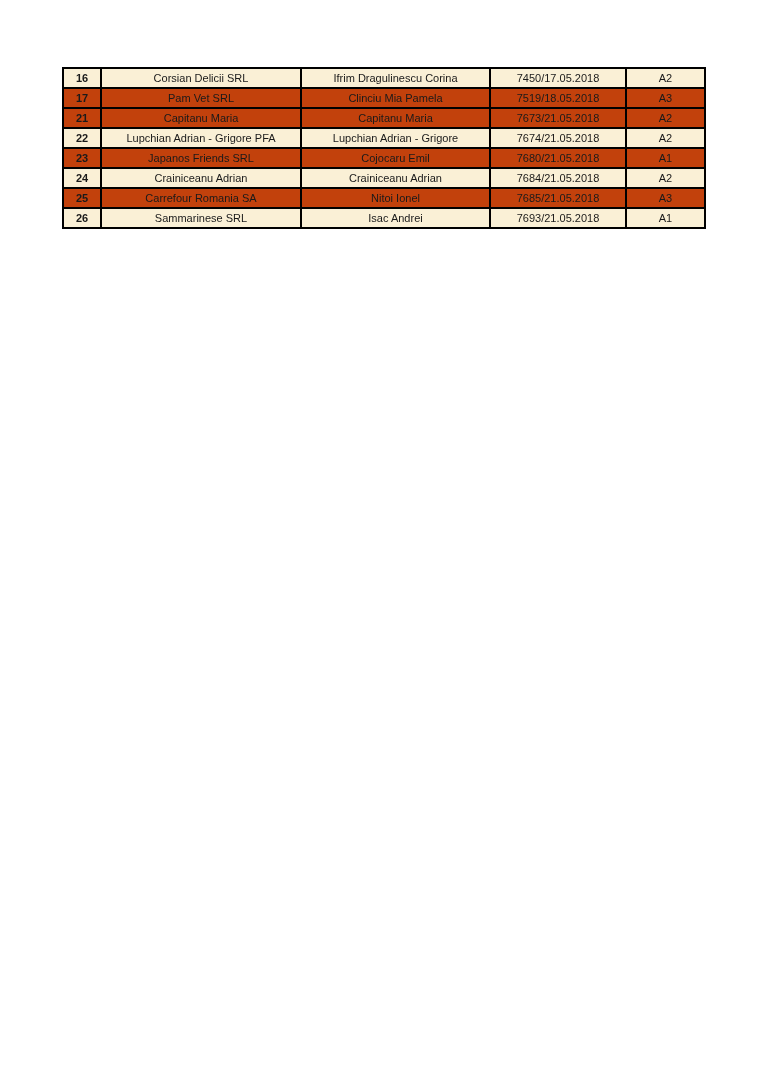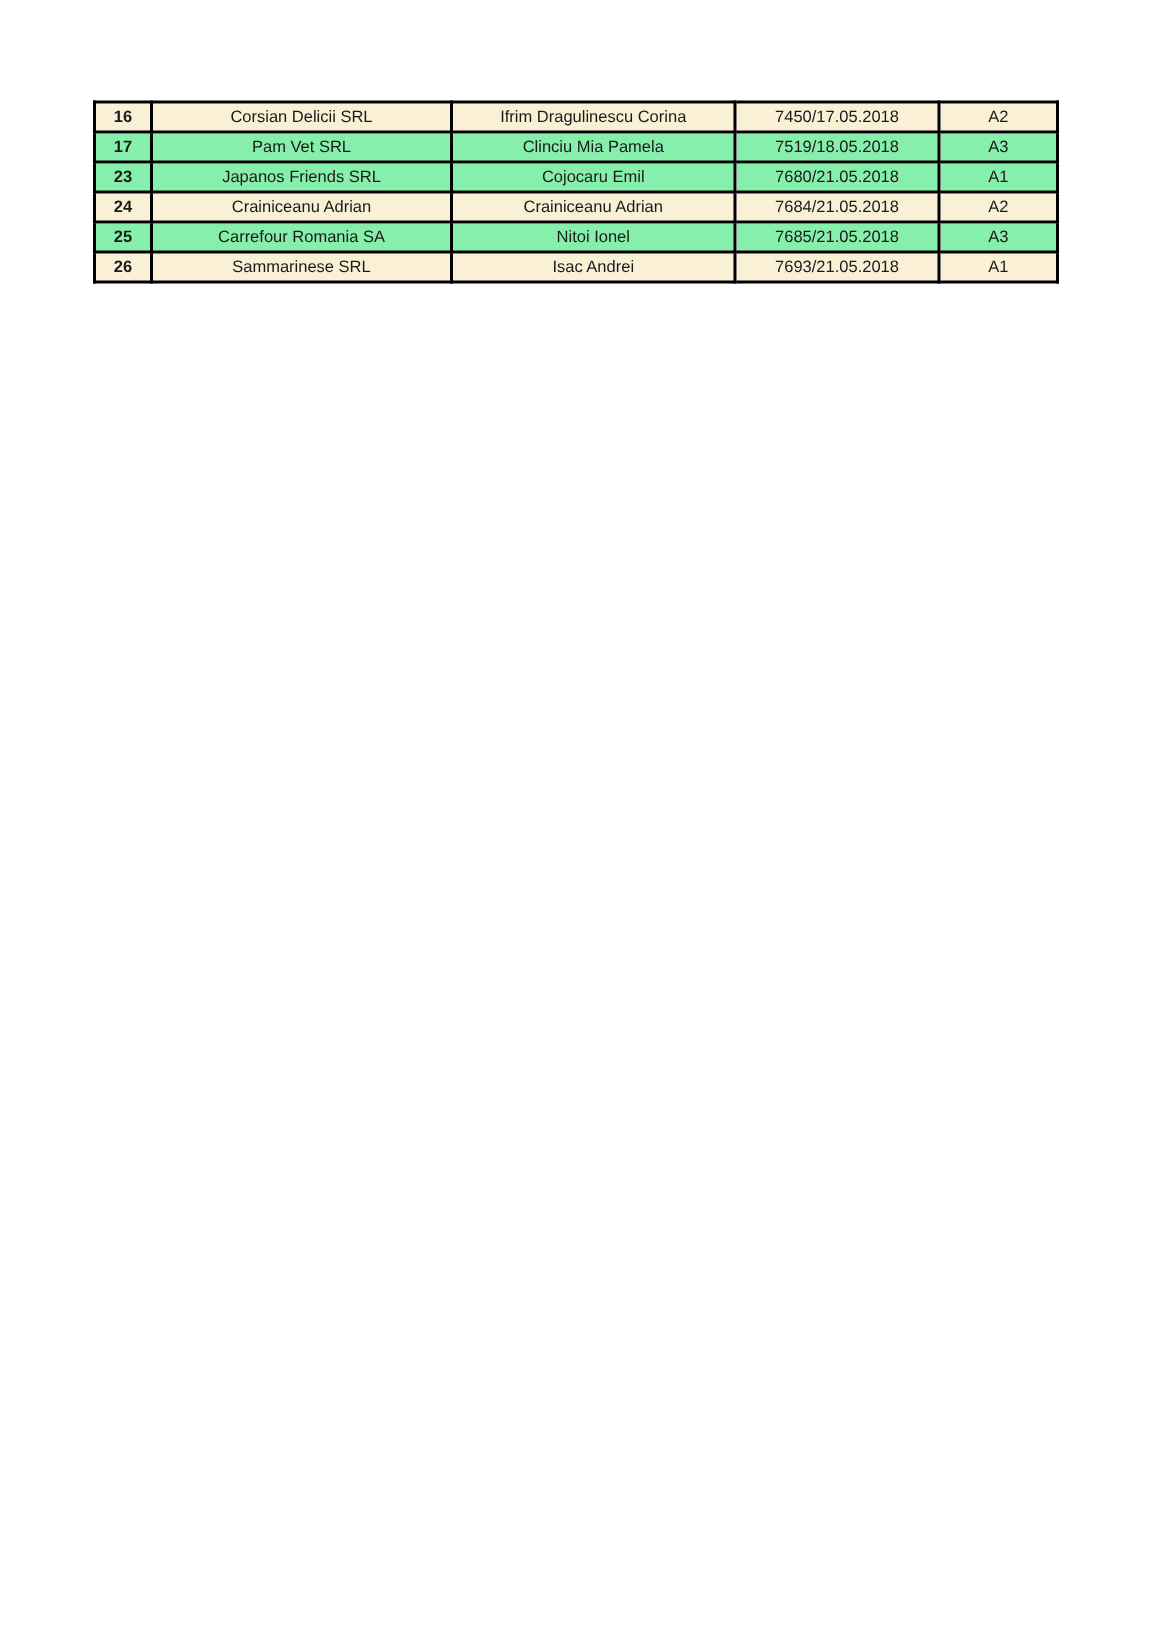--- a/index.html
+++ b/index.html
@@ -33,21 +33,21 @@
     font-size: 11px;
     line-height: 1.15;
     color: #1a1a1a;
     white-space: nowrap;
     overflow: hidden;
   }
   table.reg-table tr.shaded td {
     background: #faf0d6;
   }
   table.reg-table tr.plain td {
-    background: #86efac;
+    background: #c2410c;
   }
   table.reg-table td.row-num {
     font-weight: bold;
   }
   col.c-num  { width: 38px; }
   col.c-company { width: 200px; }
   col.c-person  { width: 189px; }
   col.c-reg  { width: 136px; }
   col.c-code { width: 79px; }
 </style>
@@ -72,20 +72,34 @@
           <td class="code-cell">A2</td>
         </tr>
         <tr class="plain">
           <td class="row-num">17</td>
           <td class="company-cell">Pam Vet SRL</td>
           <td class="person-cell">Clinciu Mia Pamela</td>
           <td class="reg-cell">7519/18.05.2018</td>
           <td class="code-cell">A3</td>
         </tr>
         <tr class="plain">
+          <td class="row-num">21</td>
+          <td class="company-cell">Capitanu Maria</td>
+          <td class="person-cell">Capitanu Maria</td>
+          <td class="reg-cell">7673/21.05.2018</td>
+          <td class="code-cell">A2</td>
+        </tr>
+        <tr class="shaded">
+          <td class="row-num">22</td>
+          <td class="company-cell">Lupchian Adrian - Grigore PFA</td>
+          <td class="person-cell">Lupchian Adrian - Grigore</td>
+          <td class="reg-cell">7674/21.05.2018</td>
+          <td class="code-cell">A2</td>
+        </tr>
+        <tr class="plain">
           <td class="row-num">23</td>
           <td class="company-cell">Japanos Friends SRL</td>
           <td class="person-cell">Cojocaru Emil</td>
           <td class="reg-cell">7680/21.05.2018</td>
           <td class="code-cell">A1</td>
         </tr>
         <tr class="shaded">
           <td class="row-num">24</td>
           <td class="company-cell">Crainiceanu Adrian</td>
           <td class="person-cell">Crainiceanu Adrian</td>

